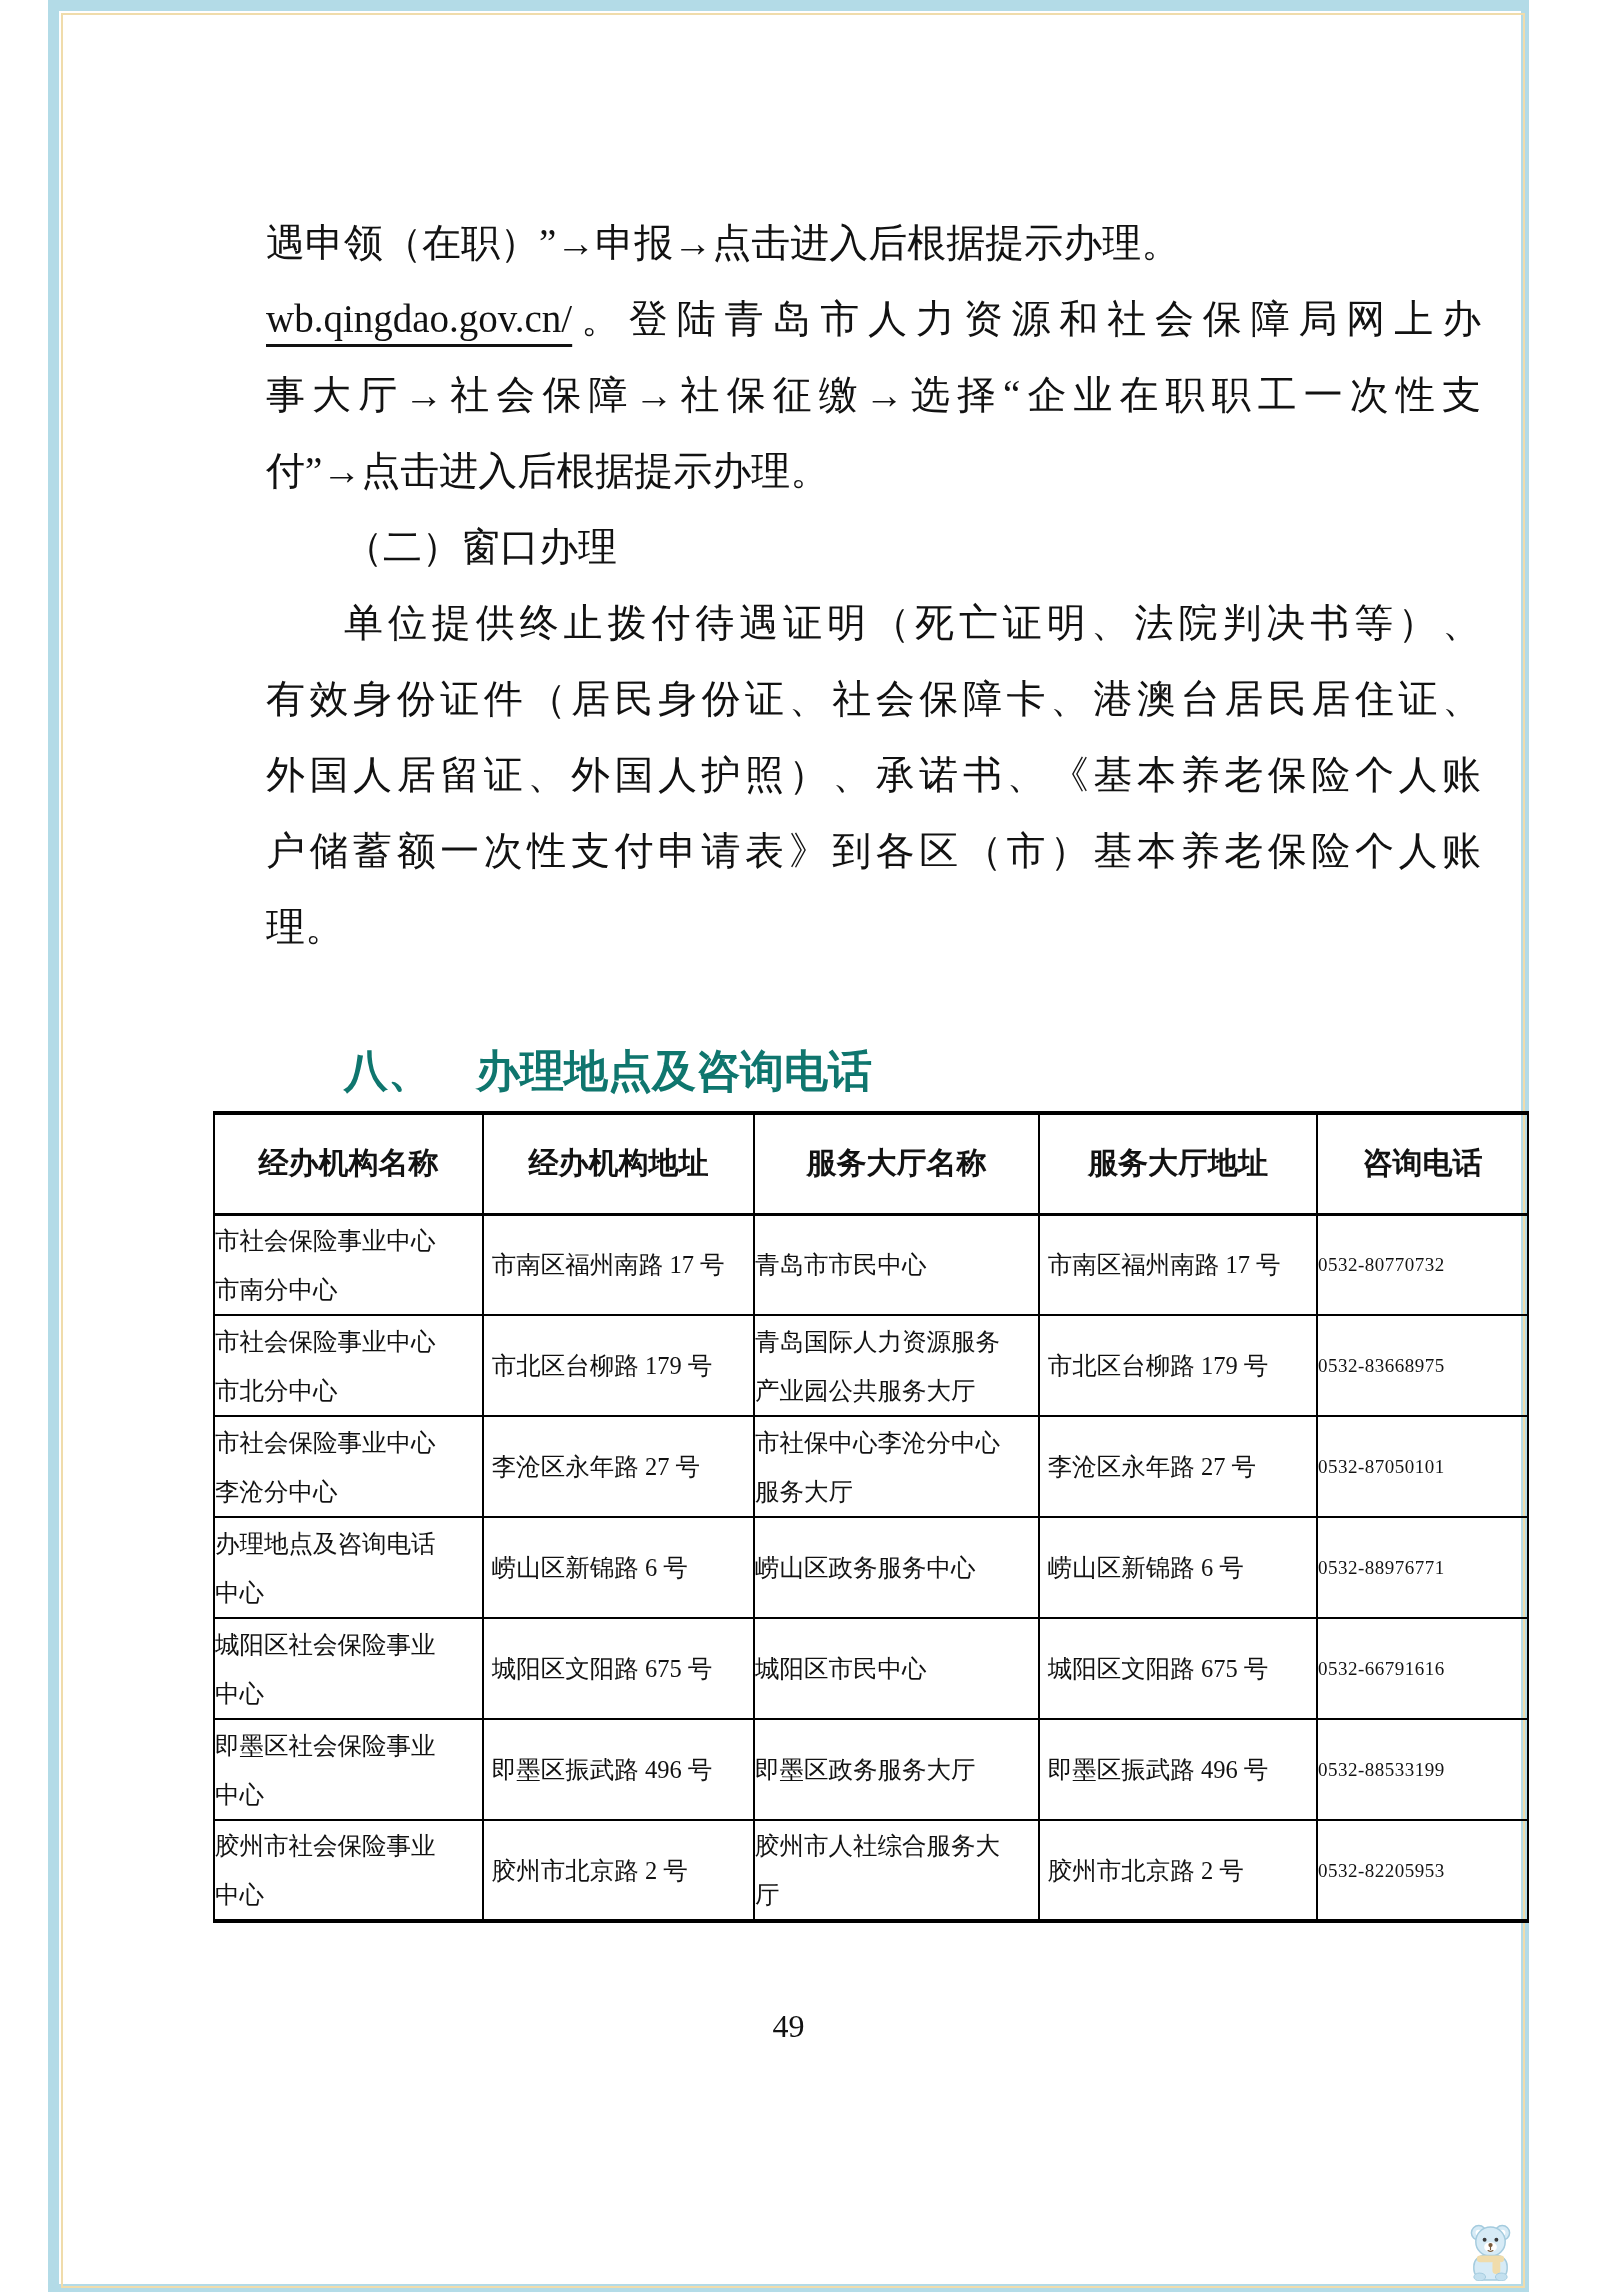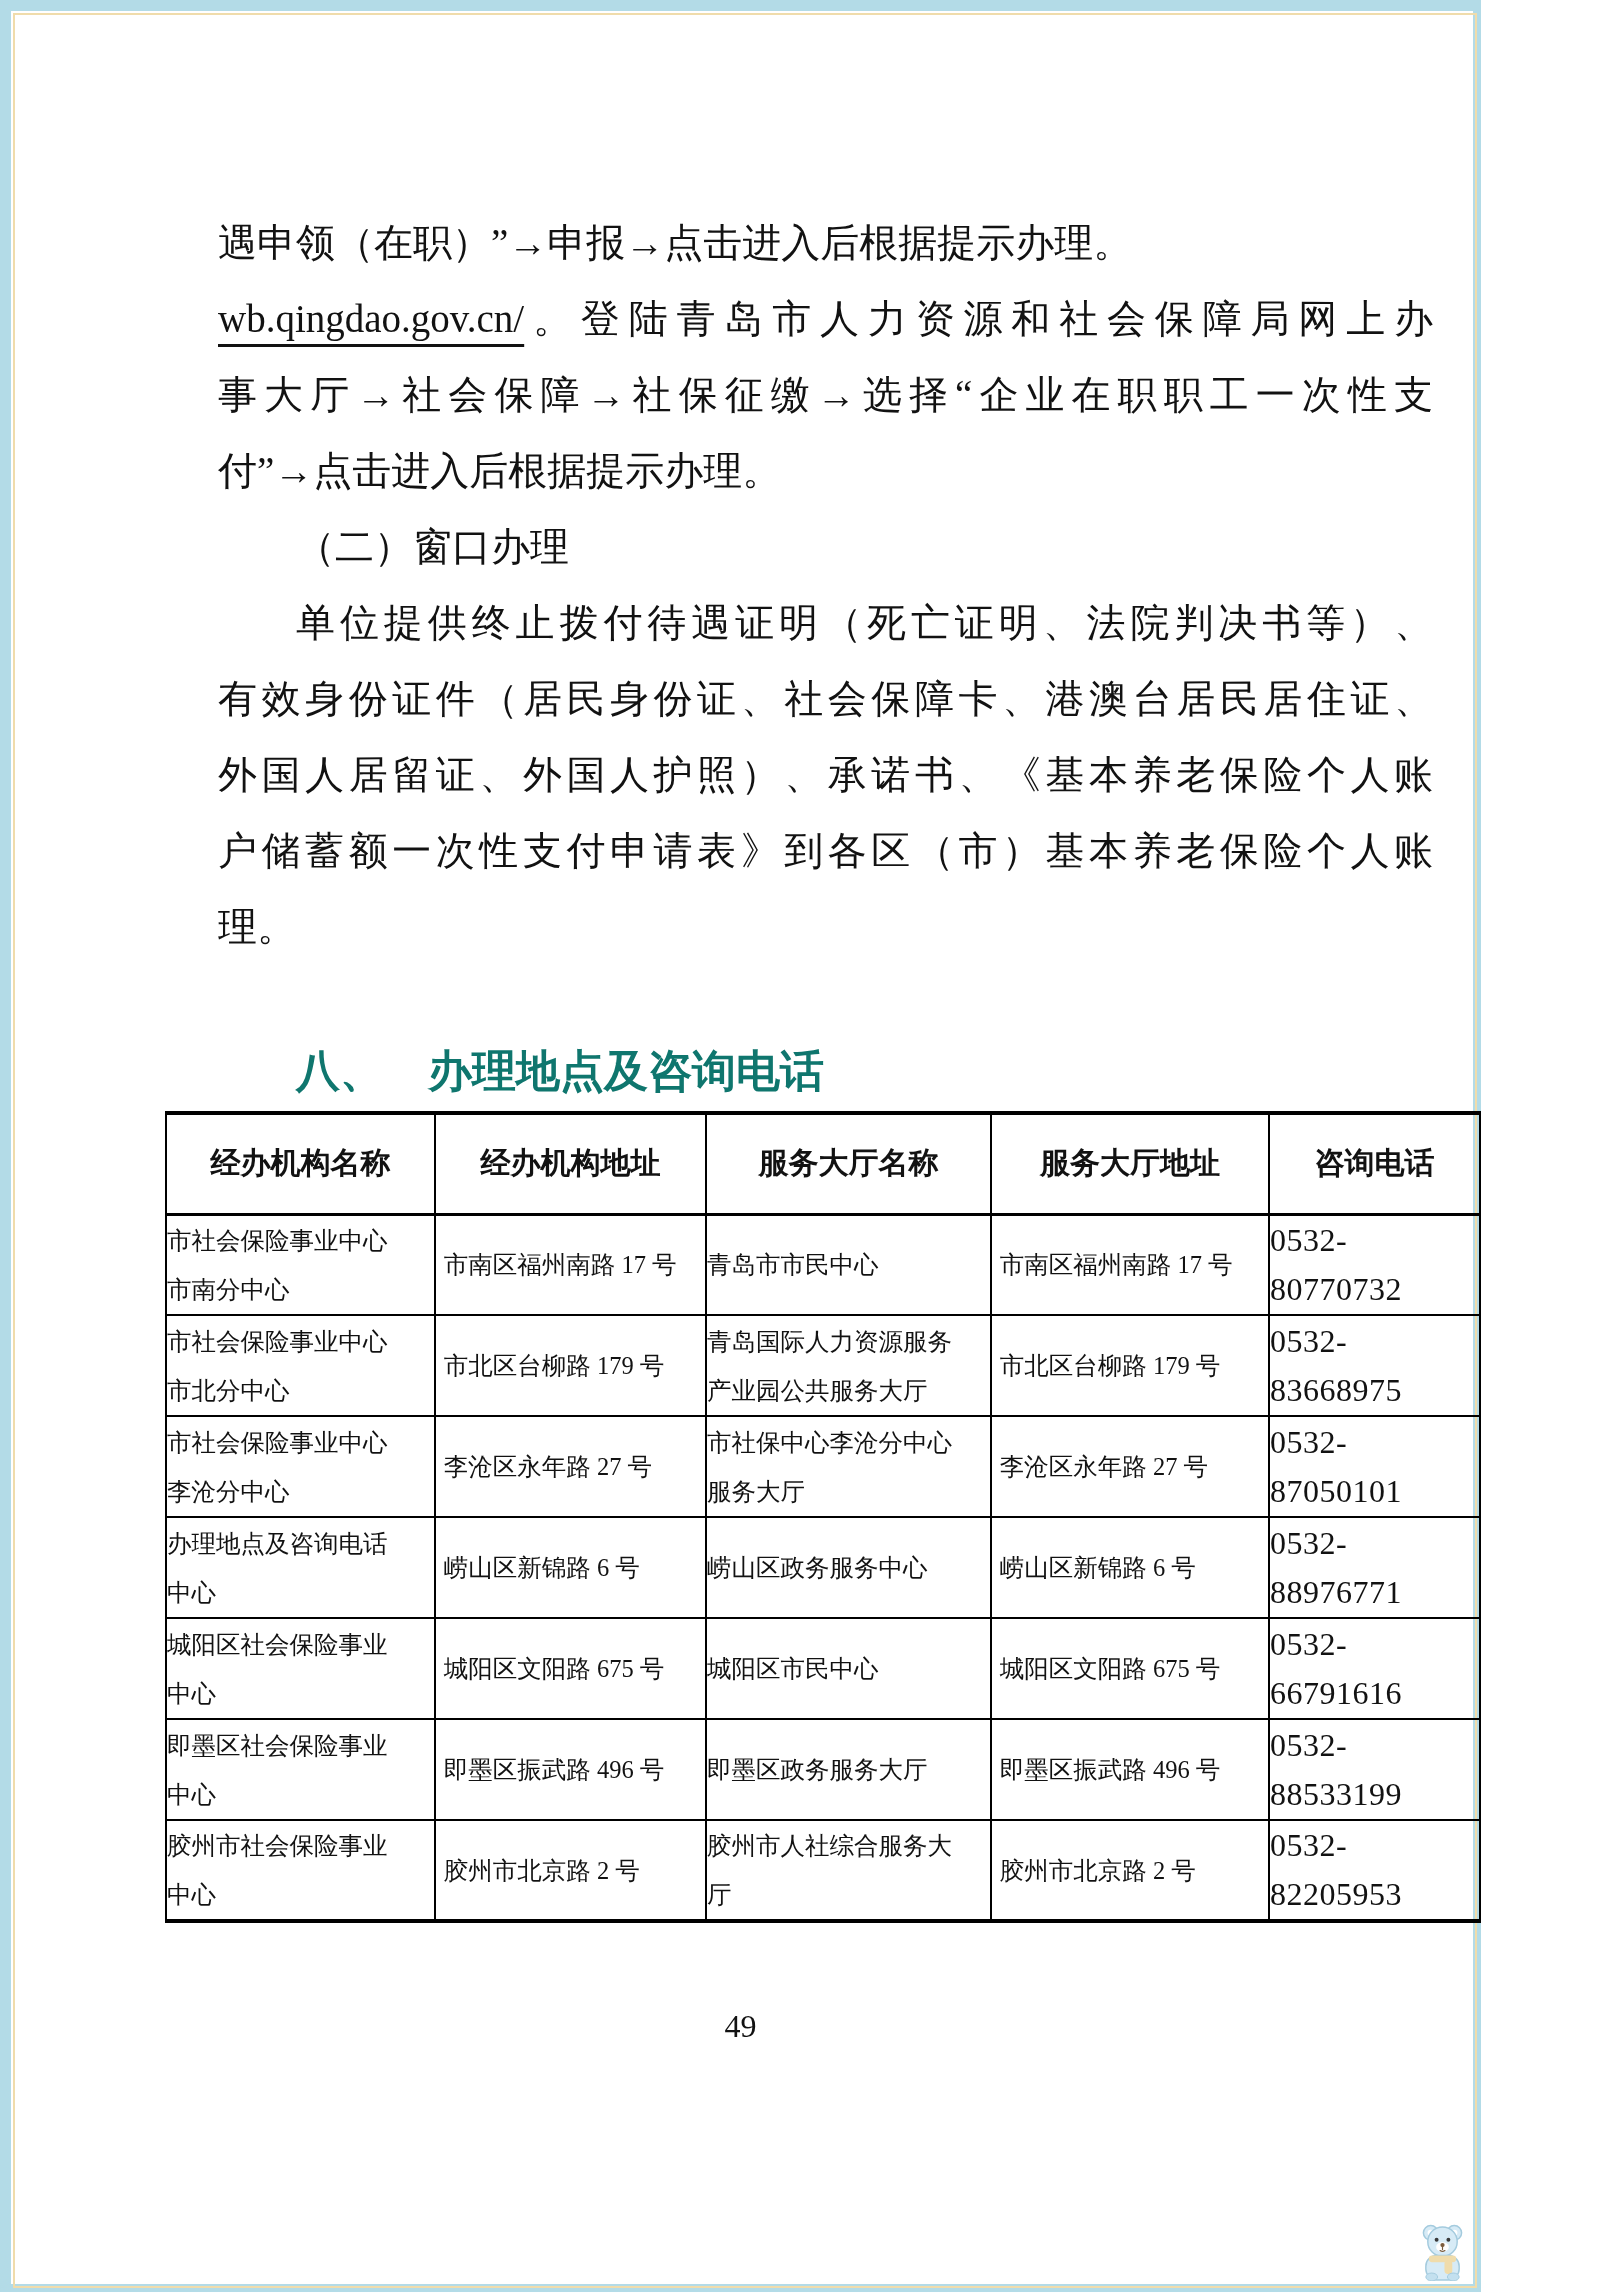--- a/index.html
+++ b/index.html
@@ -4,20 +4,21 @@
 <style>
   * { margin:0; padding:0; box-sizing:border-box; }
   html,body { background:#ffffff; }
   .page {
     position:relative;
     width:1481px; height:2293px;
     background:#b3dbe7;            
     overflow:hidden;
     font-family:"Liberation Serif", serif;
     color:#121212;
+    margin-left:48px;
   }
   .paper {
     position:absolute; left:10.8px; top:10.8px; right:7.8px; bottom:8.8px;
     background:#ffffff;
   }
   .inner-line {
     position:absolute; left:12.7px; top:12.7px; right:3.9px; bottom:4.9px;
     border:2.9px solid #f0dcab;      
     pointer-events:none;
   }
@@ -67,21 +68,21 @@
   }
   table.locations td {
     height:101px;
     border-top:2.9px solid #000; border-bottom:2.9px solid #000;
     font-family:"Liberation Serif", serif;
     font-size:24.5px; line-height:49px;
     white-space:pre-line; word-break:keep-all;
   }
   table.locations td:nth-child(2),
   table.locations td:nth-child(4) { text-align:left; padding:0 7.8px; }
-  table.locations td:nth-child(5) { font-size:32px; letter-spacing:0.5px; }
+  table.locations td:nth-child(5) { font-size:19px; letter-spacing:0.5px; }
   
   .page-number {
     position:absolute; left:0; top:1997px; width:100%;
     text-align:center; font-size:32px; line-height:59px;
     font-family:"Liberation Serif", serif;
   }
   .bear {
     position:absolute; right:13.7px; bottom:11.8px;
     width:49px; height:61px;
   }

